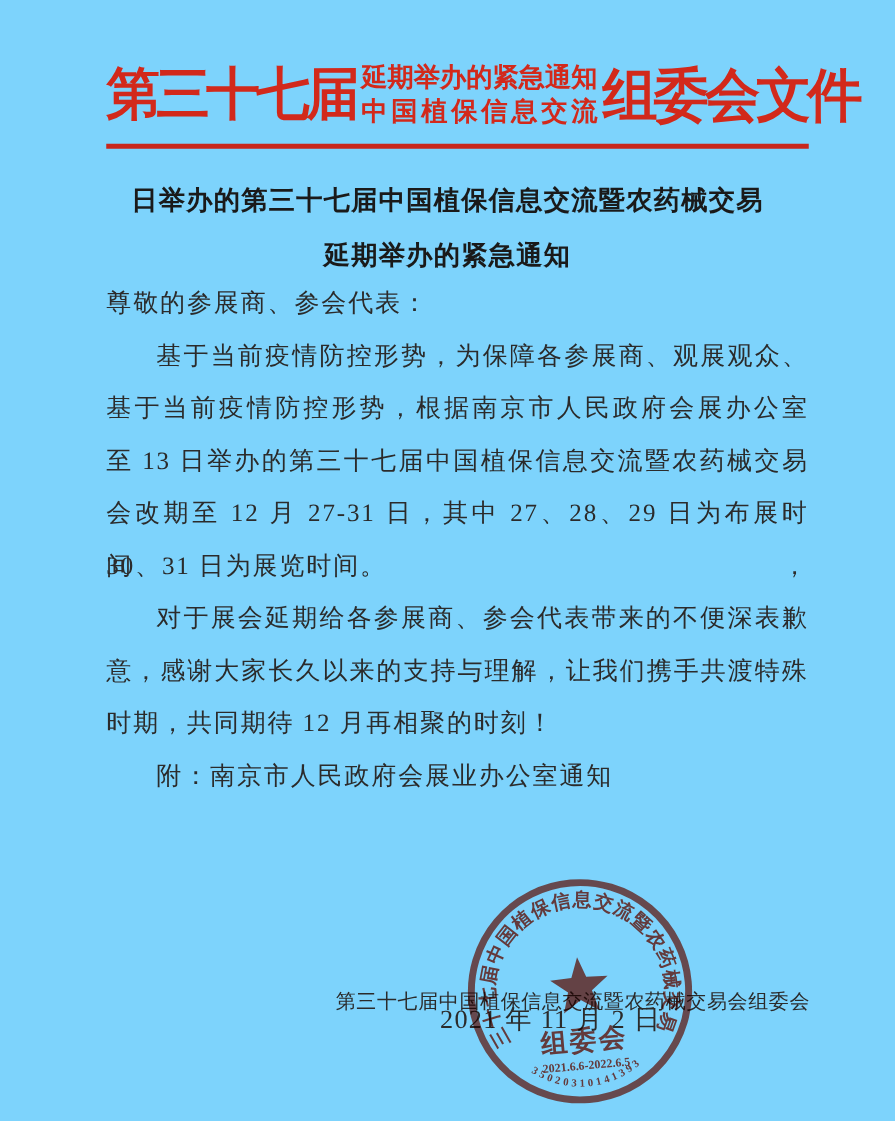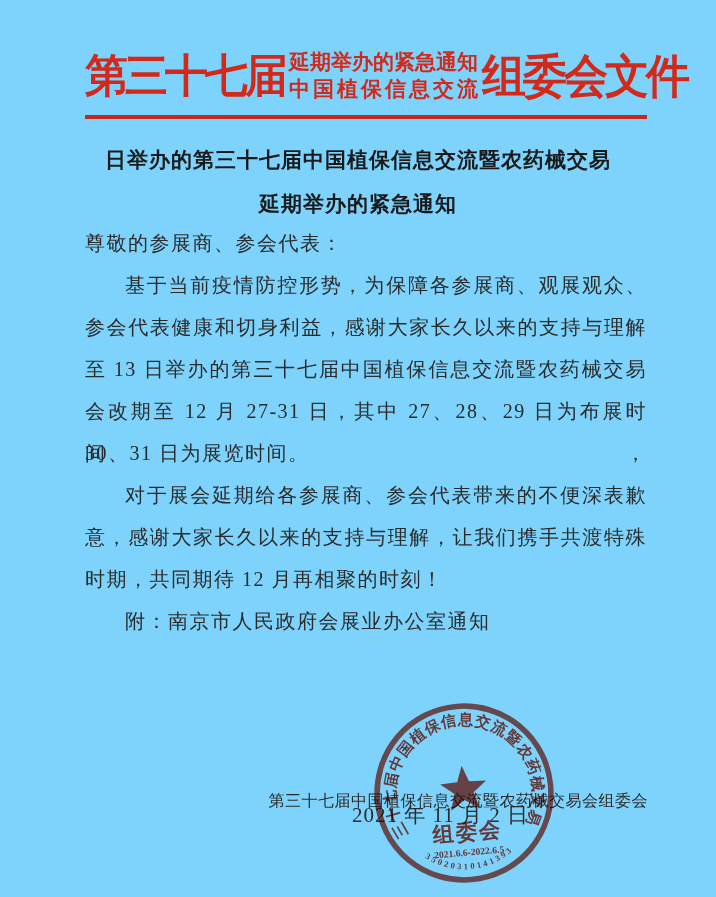--- a/index.html
+++ b/index.html
@@ -90,21 +90,21 @@
     <div class="doc-type">组委会文件</div>
   </div>
   <div class="head-rule"></div>
 
   <div class="doc-title title-1">日举办的第三十七届中国植保信息交流暨农药械交易</div>
   <div class="doc-title title-2">延期举办的紧急通知</div>
 
   <div class="body-block">
     <div class="bline">尊敬的参展商、参会代表：</div>
     <div class="bline indent fill">基于当前疫情防控形势，为保障各参展商、观展观众、</div>
-    <div class="bline fill">参会代表健康和切身利益，感谢大家长久以来的支持与理解</div>
+    <div class="bline fill">基于当前疫情防控形势，根据南京市人民政府会展办公室</div>
     <div class="bline fill">至 13 日举办的第三十七届中国植保信息交流暨农药械交易</div>
     <div class="bline fill">会改期至 12 月 27-31 日，其中 27、28、29 日为布展时间，</div>
     <div class="bline">30、31 日为展览时间。</div>
     <div class="bline indent fill">对于展会延期给各参展商、参会代表带来的不便深表歉</div>
     <div class="bline fill">意，感谢大家长久以来的支持与理解，让我们携手共渡特殊</div>
     <div class="bline">时期，共同期待 12 月再相聚的时刻！</div>
     <div class="bline indent">附：南京市人民政府会展业办公室通知</div>
   </div>
 
   <div class="signature">第三十七届中国植保信息交流暨农药械交易会组委会</div>

